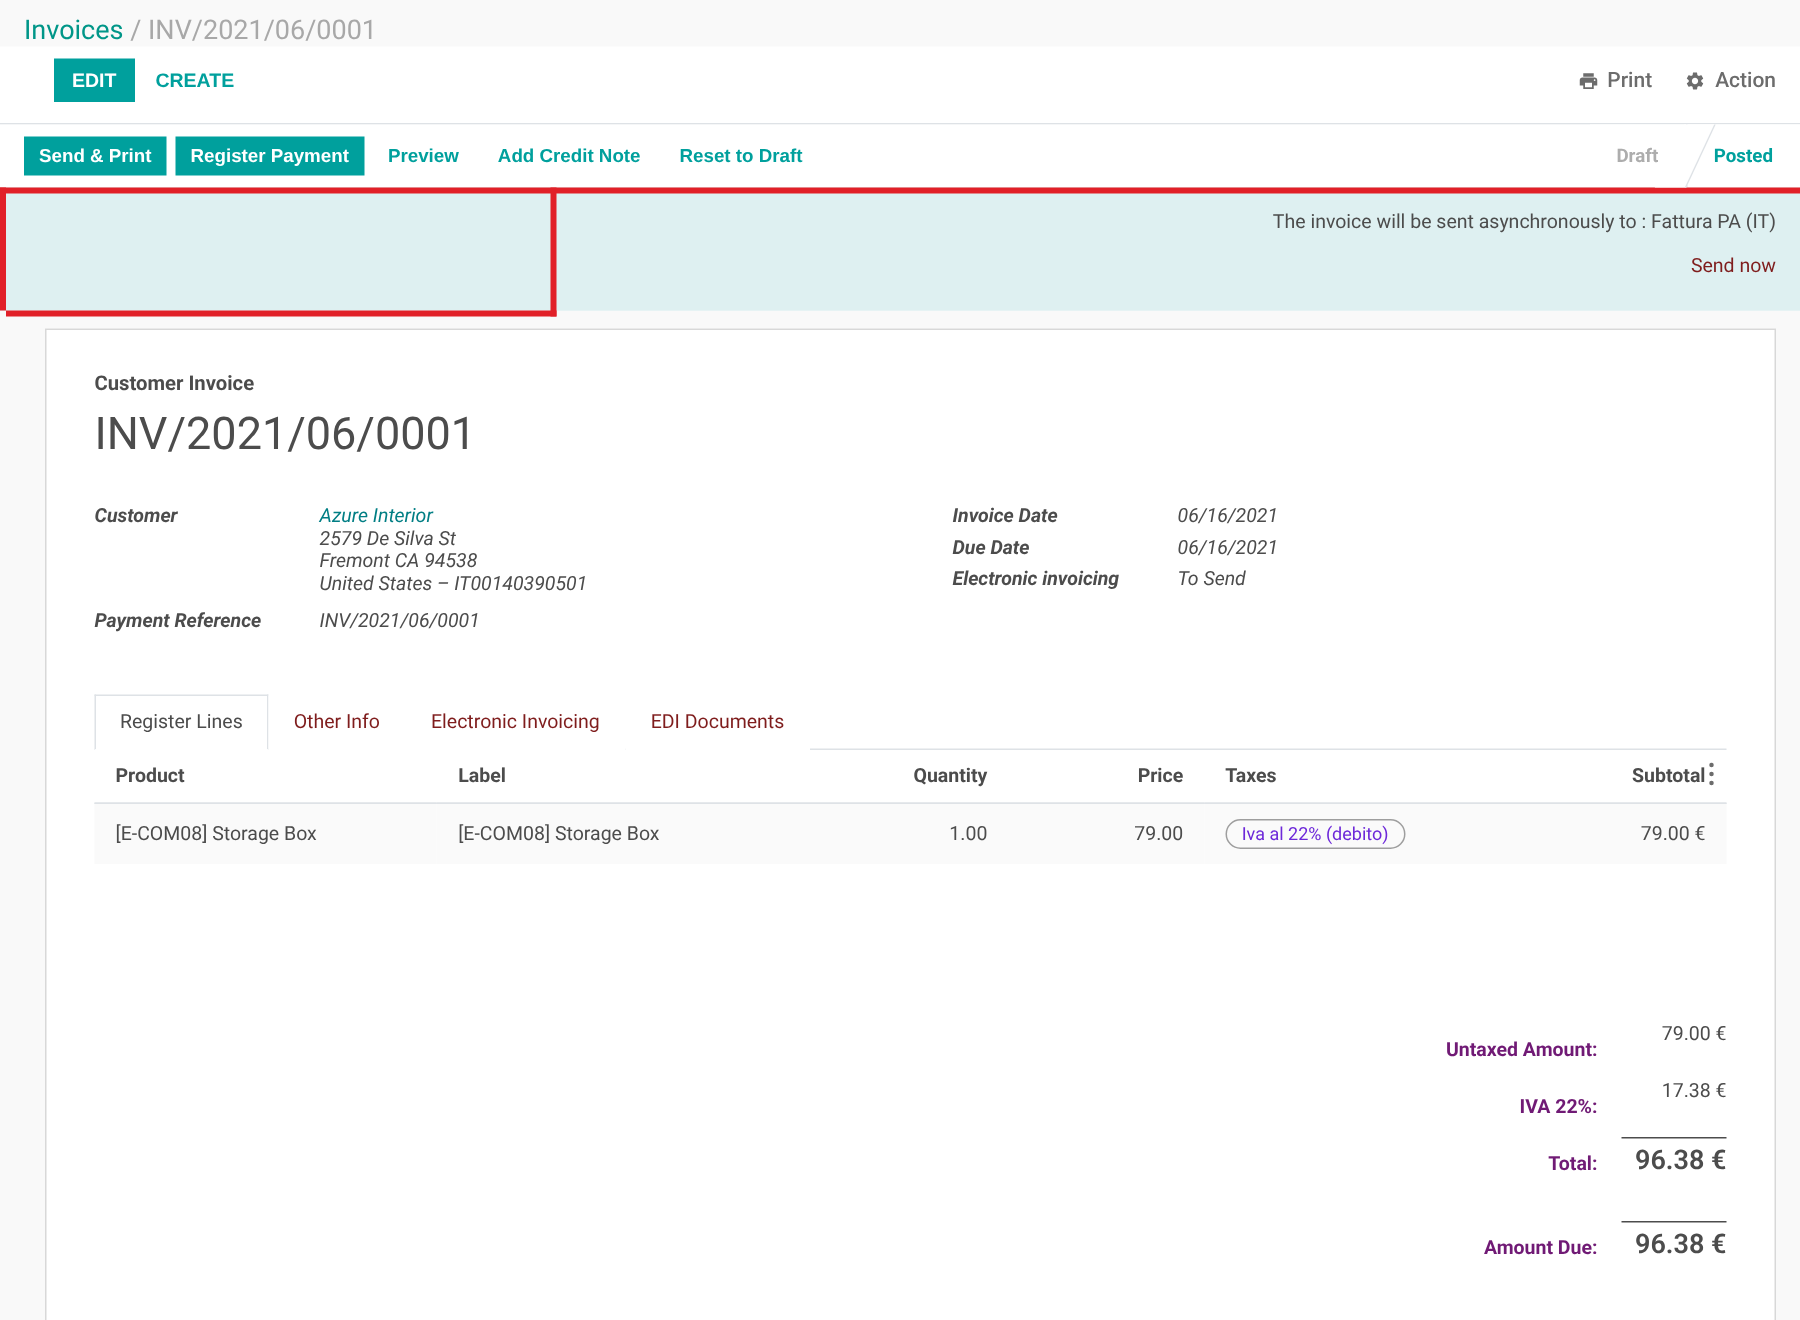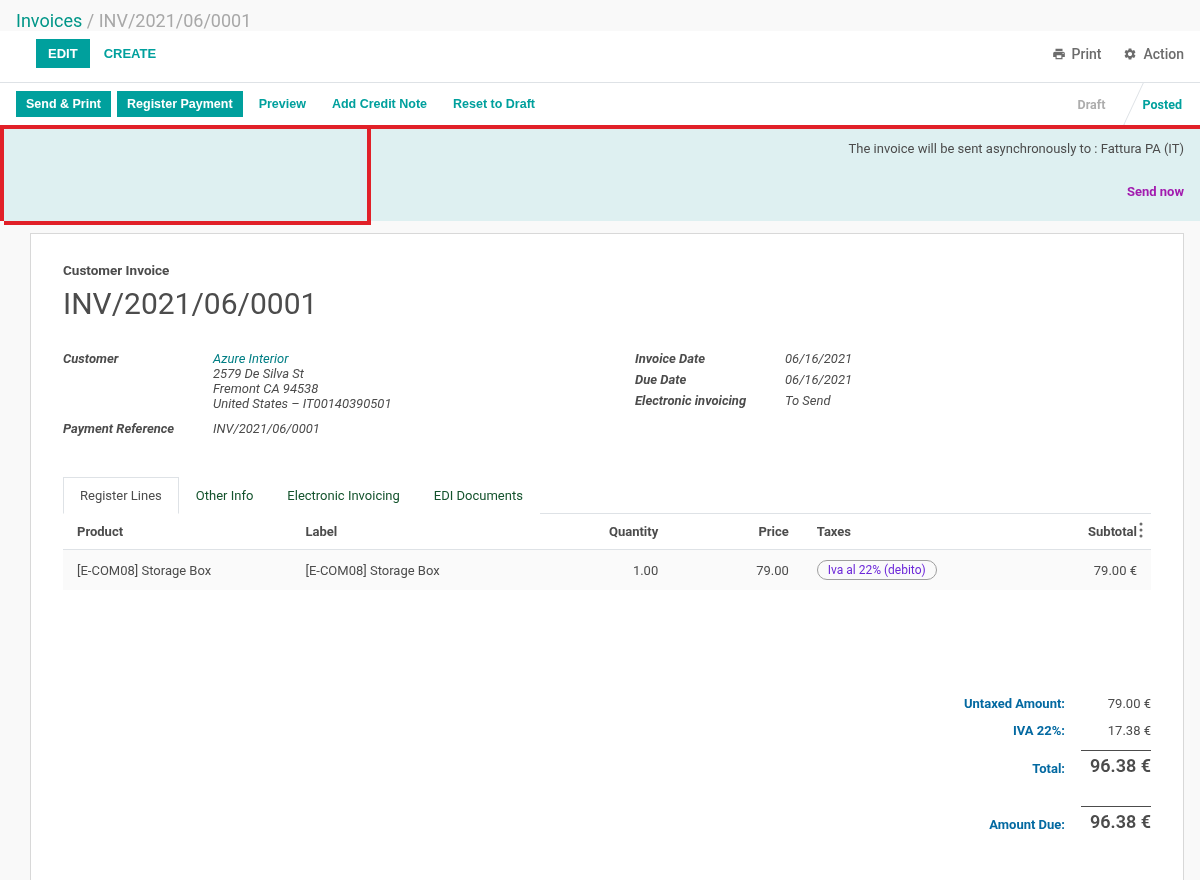--- a/index.html
+++ b/index.html
@@ -30,50 +30,50 @@
     content:""; position:absolute; right:-10px; top:0; bottom:0; width:20px;
     background:#fff; transform: skewX(-25deg); border-right:1px solid #dee2e6; z-index:1;
   }
   .status-step.active { border-left:1px solid #dee2e6; }
   
   .info-banner { background:#def0f1; border:4px solid #e12028; border-right:none; border-bottom:none; margin: 0; position:relative;text-align:right; }
   .info-banner-inner{ padding:12px 16px 22px; }
   .info-banner::after{ content:""; position:absolute; left:0; right:0; bottom:-4px; height:4px; background:#e12028; width:367px; }
   .info-banner-border-right{ position:absolute; left:363px; top:-4px; bottom:-4px; width:4px; background:#e12028; }
   .info-text { font-size: 13px; color:#4c4c4c; }
-  .info-link { display:block; margin-top:28px; color:#a21caf; font-weight:700; cursor:pointer; font-size:13px; padding-left:10px; }
+  .info-link { display:block; margin-top:14px; color:#7f1d1d; font-weight:400; cursor:pointer; font-size:13px; padding-left:10px; }
   
   .banner-band{ background:#e6f3f3; }
   
   .sheet { background:#fff; margin: 12px 16px 16px 30px; border:1px solid #d8d8d8; padding: 28px 32px 46px; }
   .sheet-header { font-size:13.5px; font-weight:700; margin-bottom:8px; }
   .sheet-title { font-size:30px; font-weight:400; color:#4c4c4c; margin-bottom:30px; }
   
   .two-col { display:flex; gap:56px;font-style:italic; }
   .col { flex:1; }
   .field-row { display:flex; margin-bottom:6px; font-size:13px; }
   .field-label { width:150px; font-weight:700; color:#4c4c4c; }
   .field-val { flex:1; color:#4c4c4c; }
   .field-link{ color:#017e84; }
   
   .tabs { display:flex; margin-top:34px; border-bottom:1px solid #dee2e6; }
-  .tab { padding:10px 16px; font-size:13px; color:#14532d; cursor:pointer; border:1px solid transparent; border-bottom:none; position:relative; top:1px; background:#fff; }
+  .tab { padding:10px 16px; font-size:13px; color:#7f1d1d; cursor:pointer; border:1px solid transparent; border-bottom:none; position:relative; top:1px; background:#fff; }
   .tab.active { border-color:#dee2e6; border-bottom:1px solid #fff; color:#4c4c4c; }
   
   .table { width:100%; border-collapse:collapse; margin-top:0; }
   .table th { text-align:left; padding:10px 14px; font-size:13px; font-weight:700; border-bottom:1px solid #dee2e6; color:#4c4c4c; background:#fff; }
   .table th.r, .table td.r { text-align:right; }
   .table td { padding:10px 14px; font-size:13px; background:#fafafa; }
   .tax-pill { display:inline-block; border:1px solid #9e9e9e; border-radius:11px; padding:2px 10px; font-size:12px; color:#6d28d9; }
   .kebab{ position:absolute; right:4px; top:8px;}
   
   .totals{ margin-top:100px; display:flex; justify-content:flex-end; }
   .totals-inner{ width:220px; }
   .tot-row{ display:flex; justify-content:space-between; padding:6px 0; font-size:13px; }
-  .tot-label{ font-weight:700; color:#0369a1; text-align:right; flex:1; padding-right:16px; }
+  .tot-label{ font-weight:700; color:#701a75; text-align:right; flex:1; padding-right:16px;margin-top:11px; }
   .tot-val{ width:70px; text-align:right; color:#4c4c4c; }
   .tot-row.big .tot-val{ font-size:18px; font-weight:600; border-top:1px solid #4c4c4c; padding-top:4px; }
   .tot-row.big{ align-items:flex-end; }
   .gap{ height:18px; }
   
   .table-wrap{ position:relative; }
   svg{ display:block; }
 </style>
 </head>
 <body>

